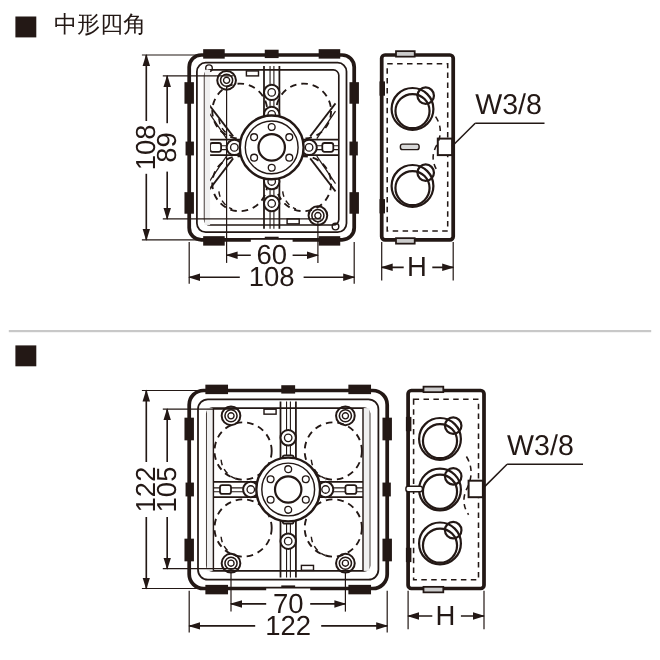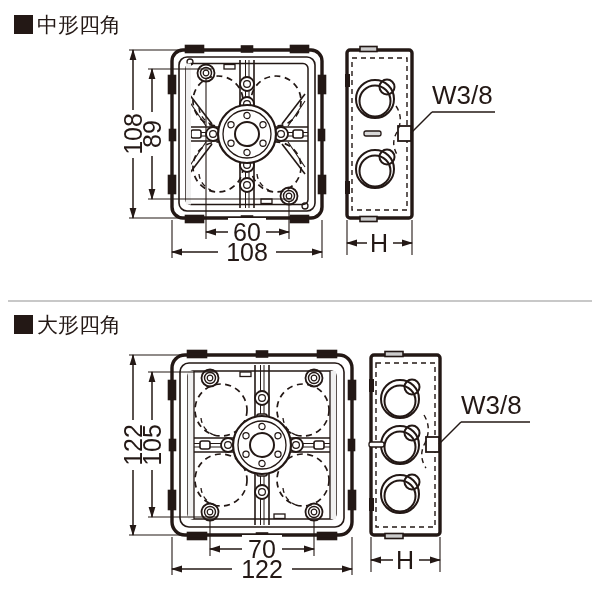--- a/index.html
+++ b/index.html
@@ -19,28 +19,28 @@
   #sheet {
     position: relative;
     width: 600px;
     height: 600px;
     background: #ffffff;
   }
   .section-title {
     position: absolute;
     display: flex;
     align-items: center;
-    gap: 4px;
+    gap: 16px;
     font-size: 21px;
     line-height: 1;
     font-weight: 500;
     color: #231815;
     letter-spacing: 0px;
     white-space: nowrap;
-    font-family: Liberation Sans, sans-serif;
+    font-family: Liberation Mono, monospace;
   }
   .title-bullet {
     width: 19px;
     height: 19px;
     background: #231815;
     display: inline-block;
     flex: 0 0 auto;
   }
   .title-text { display: inline-block; }
   #title-mid { left: 14px; top: 14px; }
@@ -82,21 +82,20 @@
 
   <div class="section-title" id="title-mid">
     <span class="title-bullet"></span>
     <span class="title-text">中形四角</span>
   </div>
 
   <div class="divider"></div>
 
   <div class="section-title" id="title-large">
     <span class="title-bullet"></span>
-    <span class="title-text">大形四角</span>
   </div>
 
   <svg class="draw" viewBox="0 0 600 600">
     <defs>
       <marker id="arrL" markerWidth="11" markerHeight="8" refX="1" refY="4" orient="auto" markerUnits="userSpaceOnUse">
         <path d="M0,4 L11,0.6 L11,7.4 Z" fill="#231815"></path>
       </marker>
       <marker id="arrR" markerWidth="11" markerHeight="8" refX="10" refY="4" orient="auto" markerUnits="userSpaceOnUse">
         <path d="M11,4 L0,0.6 L0,7.4 Z" fill="#231815"></path>
       </marker>

